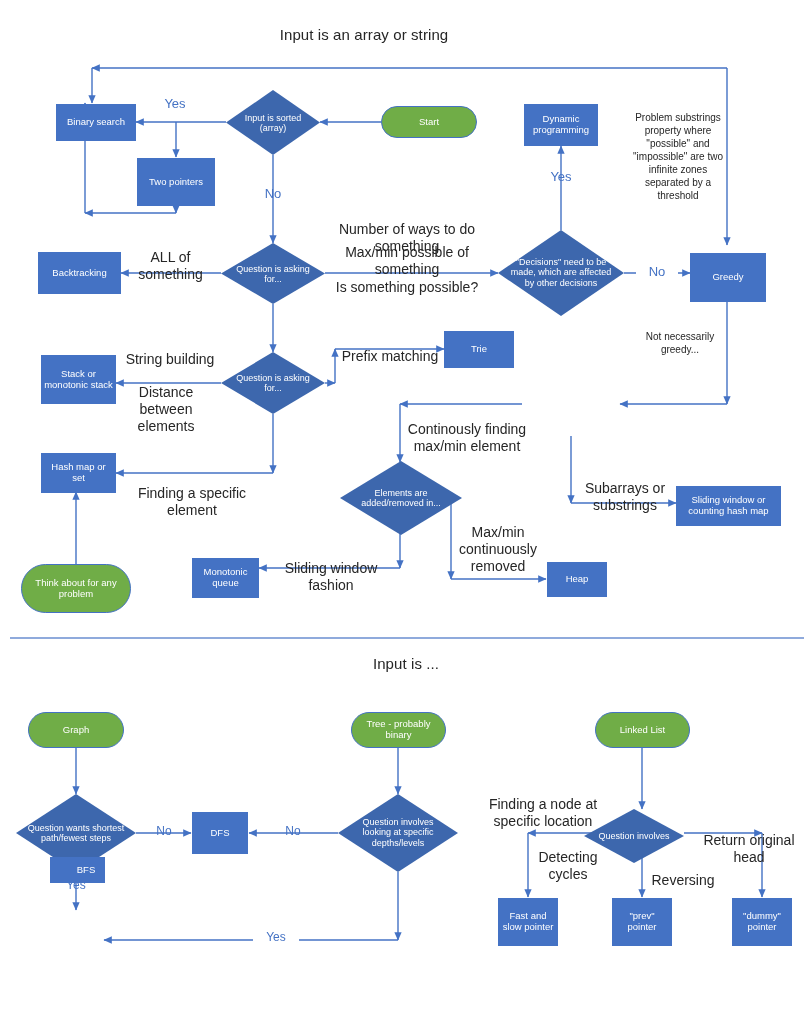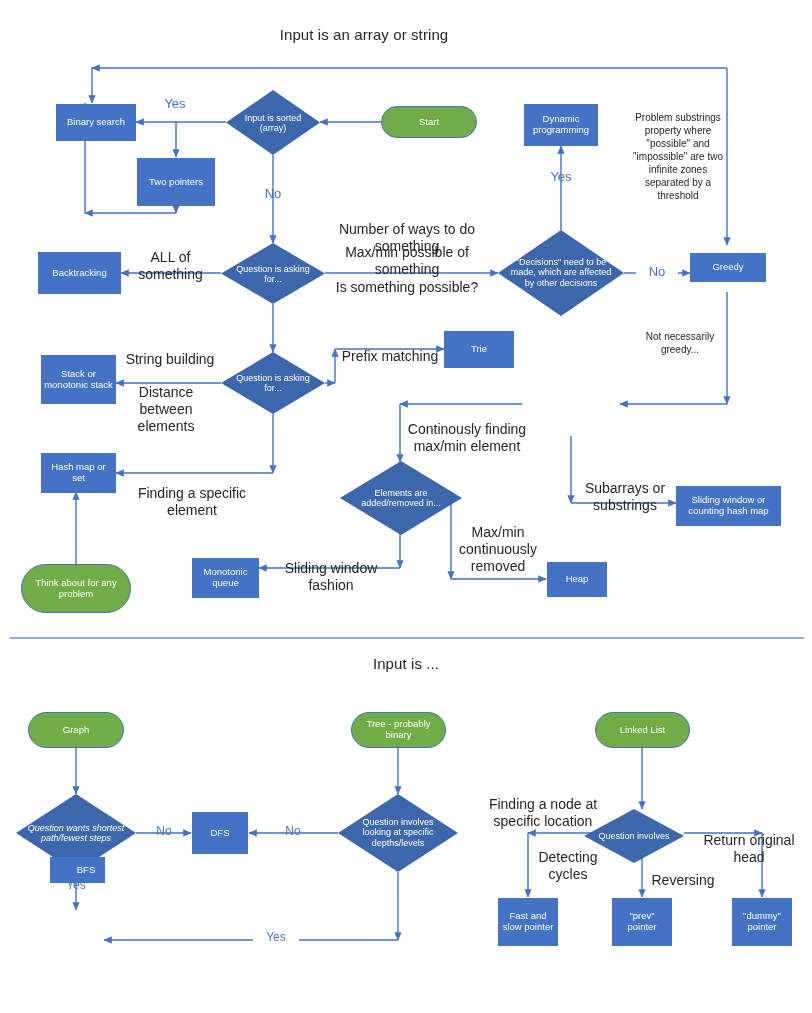--- a/index.html
+++ b/index.html
@@ -226,21 +226,21 @@
   <div class="diamond-wrap" style="left:221px; top:243px; width:104px; height:61px;">
     <div class="diamond-shape"></div>
     <div class="diamond-label">Question is asking for...</div>
   </div>
 
   <div class="diamond-wrap" style="left:498px; top:230px; width:126px; height:86px;">
     <div class="diamond-shape"></div>
     <div class="diamond-label" style="left:8%; width:84%;">"Decisions" need to be made, which are affected by other decisions</div>
   </div>
 
-  <div class="node rect" style="left:690px; top:253px; width:76px; height:29px;">Greedy</div>
+  <div class="node rect" style="left:690px; top:253px; width:76px; height:49px;">Greedy</div>
 
   <div class="node rect" style="left:41px; top:355px; width:75px; height:49px;">Stack or monotonic stack</div>
 
   <div class="diamond-wrap" style="left:221px; top:352px; width:104px; height:62px;">
     <div class="diamond-shape"></div>
     <div class="diamond-label">Question is asking for...</div>
   </div>
 
   <div class="node rect" style="left:444px; top:331px; width:70px; height:37px;">Trie</div>
 
@@ -295,21 +295,21 @@
   <div class="elabel" style="left:456px; top:524px; width:84px;">Max/min continuously removed</div>
 
   <div class="divider" style="left:10px; top:637px; width:794px;"></div>
 
   <div class="section-title" style="left:0; top:655px; width:812px;">Input is ...</div>
 
   <div class="node term" style="left:28px; top:712px; width:96px; height:36px;">Graph</div>
 
   <div class="diamond-wrap" style="left:16px; top:794px; width:120px; height:78px;">
     <div class="diamond-shape"></div>
-    <div class="diamond-label" style="left:8%; width:84%;font-style:italic;">Question wants shortest path/fewest steps</div>
+    <div class="diamond-label" style="left:8%; width:84%;">Question wants shortest path/fewest steps</div>
   </div>
 
   <div class="elabel blue sm" style="left:143px; top:824px; width:42px;">No</div>
 
   <div class="elabel blue sm" style="left:52px; top:878px; width:48px;">Yes</div>
 
   <div class="node rect" style="left:50px; top:857px; width:55px; height:26px;padding-left:20px;">BFS</div>
 
   <div class="node term" style="left:351px; top:712px; width:95px; height:36px;">Tree - probably binary</div>
 

